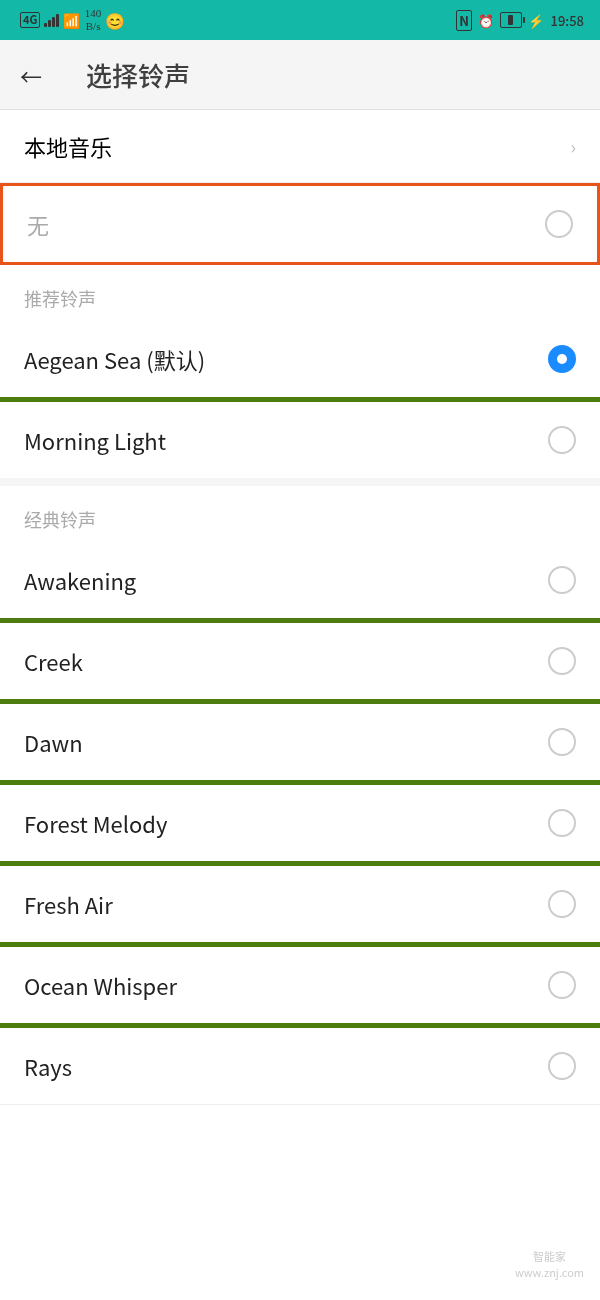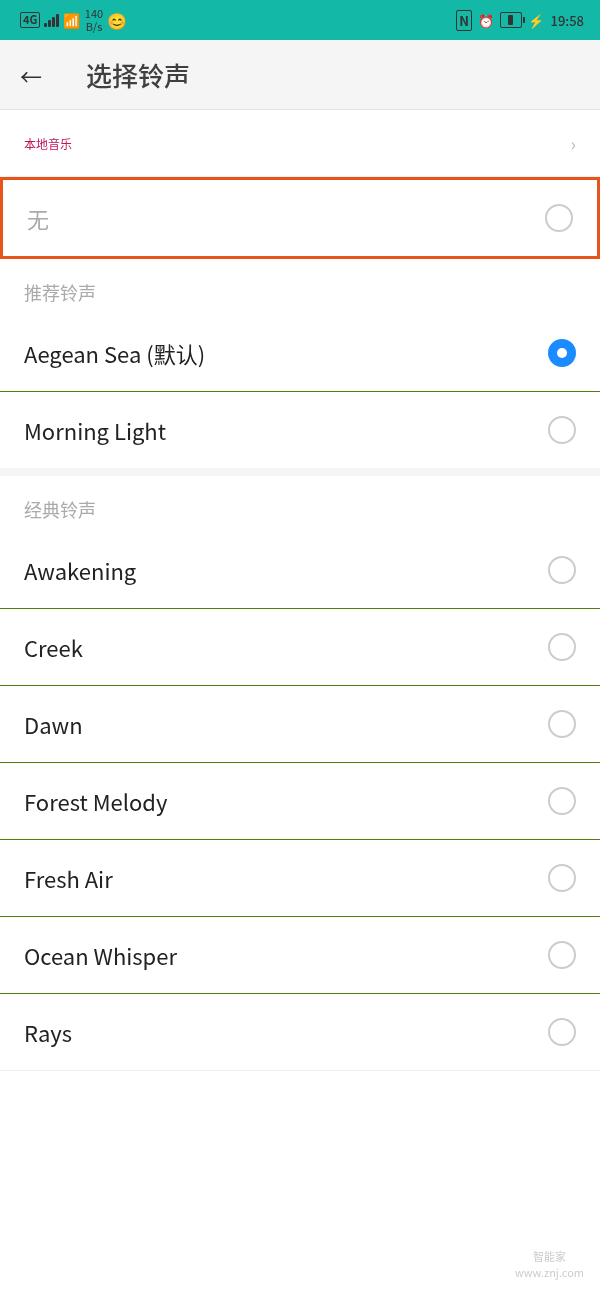--- a/index.html
+++ b/index.html
@@ -46,20 +46,21 @@
       background: #333;
       border-radius: 1px;
     }
     .wifi-icon {
       font-size: 14px;
     }
     .speed-text {
       font-size: 10px;
       line-height: 1.1;
       text-align: center;
+      font-family: Liberation Serif, serif;
     }
     .battery-icon {
       display: inline-flex;
       align-items: center;
       font-size: 12px;
       border: 1.5px solid #333;
       border-radius: 2px;
       padding: 1px 2px;
       position: relative;
       height: 16px;
@@ -112,22 +113,22 @@
     
     .local-music-row {
       display: flex;
       align-items: center;
       justify-content: space-between;
       padding: 20px 24px;
       border-bottom: 1px solid #eeeeee;
       background: #fff;
     }
     .local-music-label {
-      font-size: 12px;
-      color: #be185d;
+      font-size: 22px;
+      color: #000000;
     }
     .chevron-right {
       font-size: 18px;
       color: #bbbbbb;
     }
 
     
     .none-row {
       display: flex;
       align-items: center;
@@ -175,21 +176,21 @@
       font-size: 18px;
       color: #aaaaaa;
     }
 
     
     .ringtone-row {
       display: flex;
       align-items: center;
       justify-content: space-between;
       padding: 22px 24px;
-      border-bottom: 1px solid #4d7c0f;
+      border-bottom: 5px solid #4d7c0f;
       background: #fff;
       cursor: pointer;
     }
     .ringtone-name {
       font-size: 22px;
       color: #222222;
       font-weight: 400;
     }
 
     

